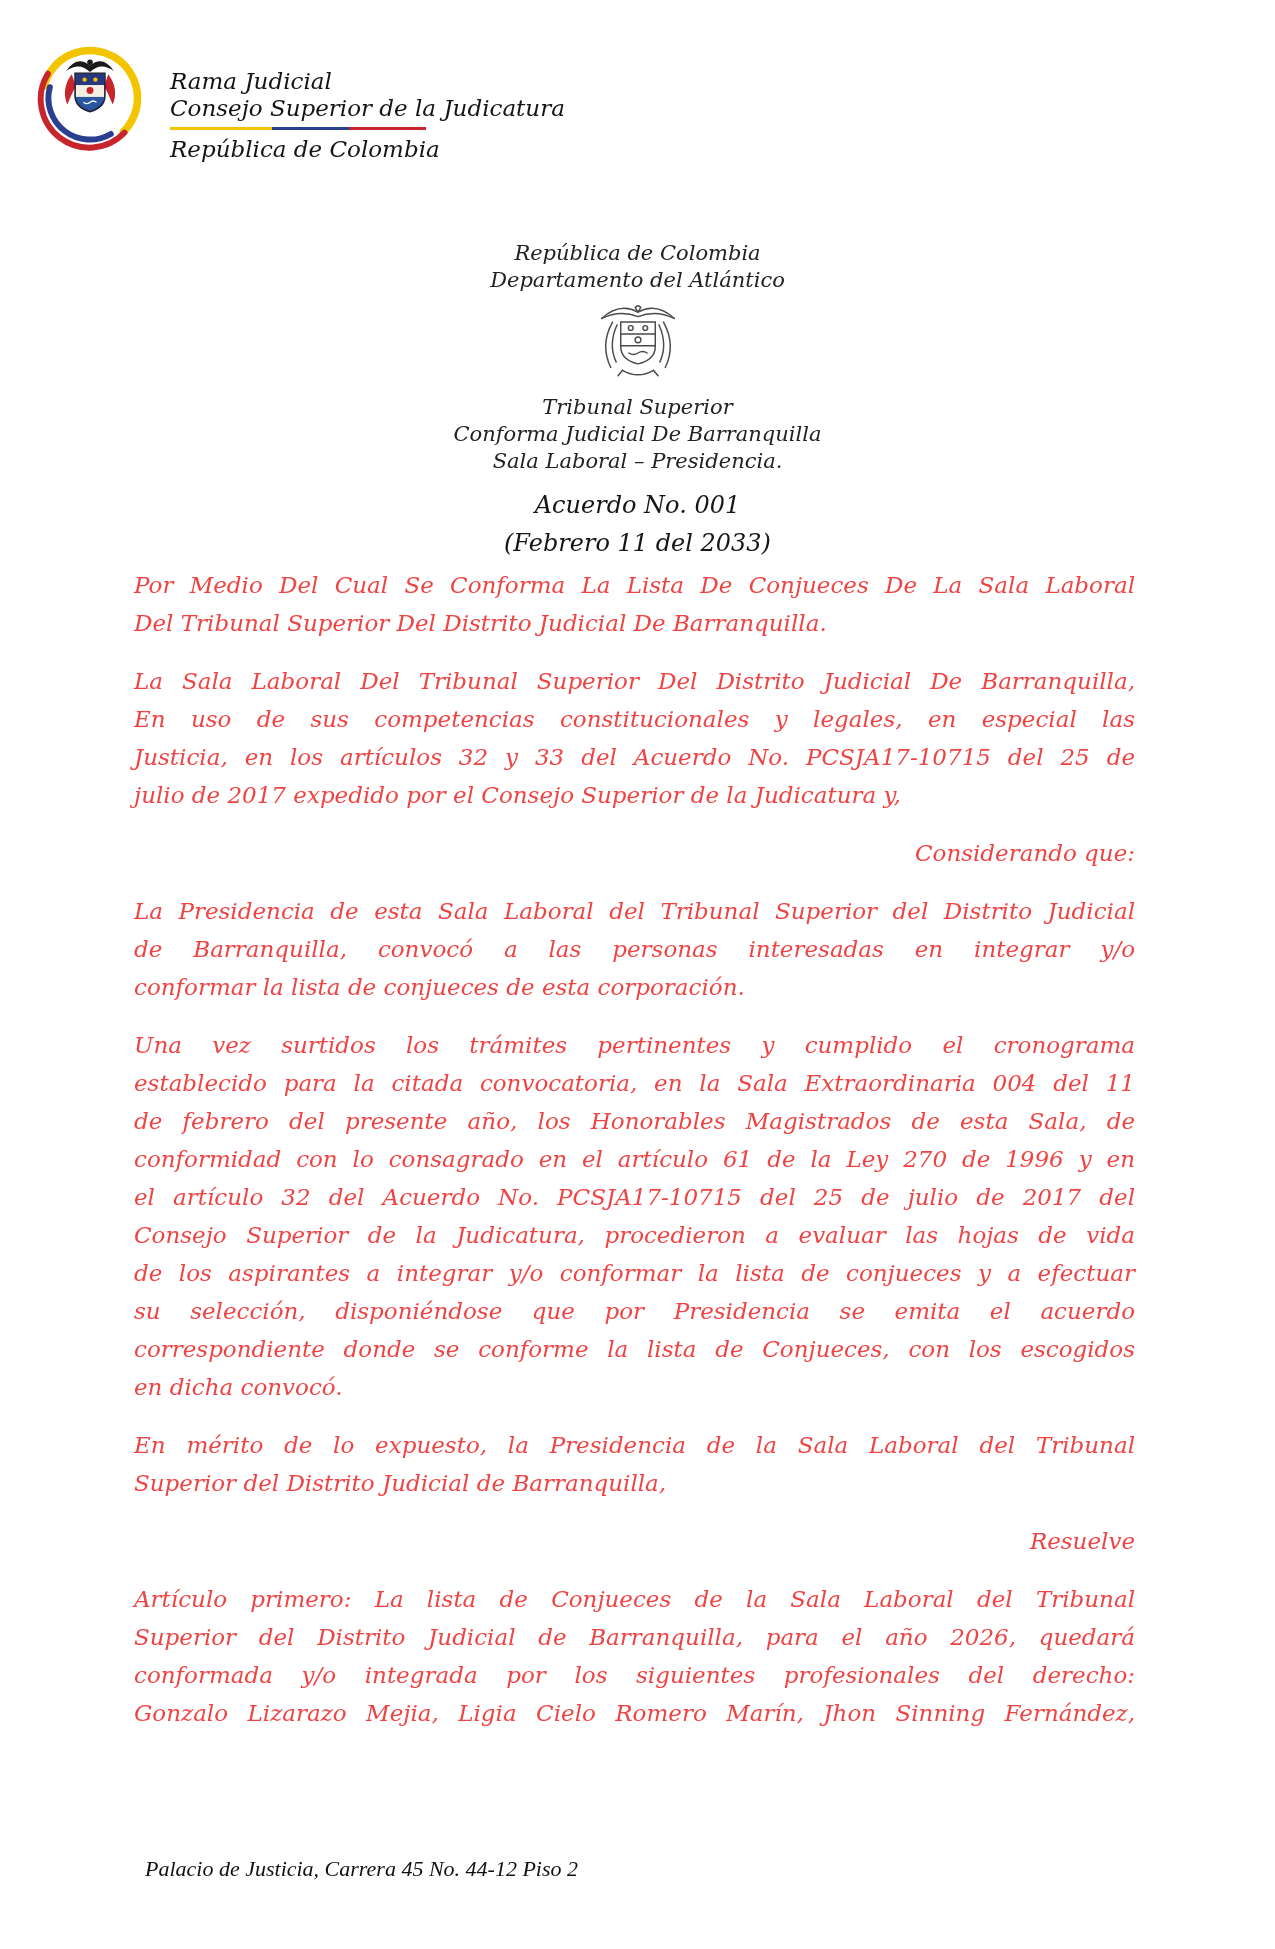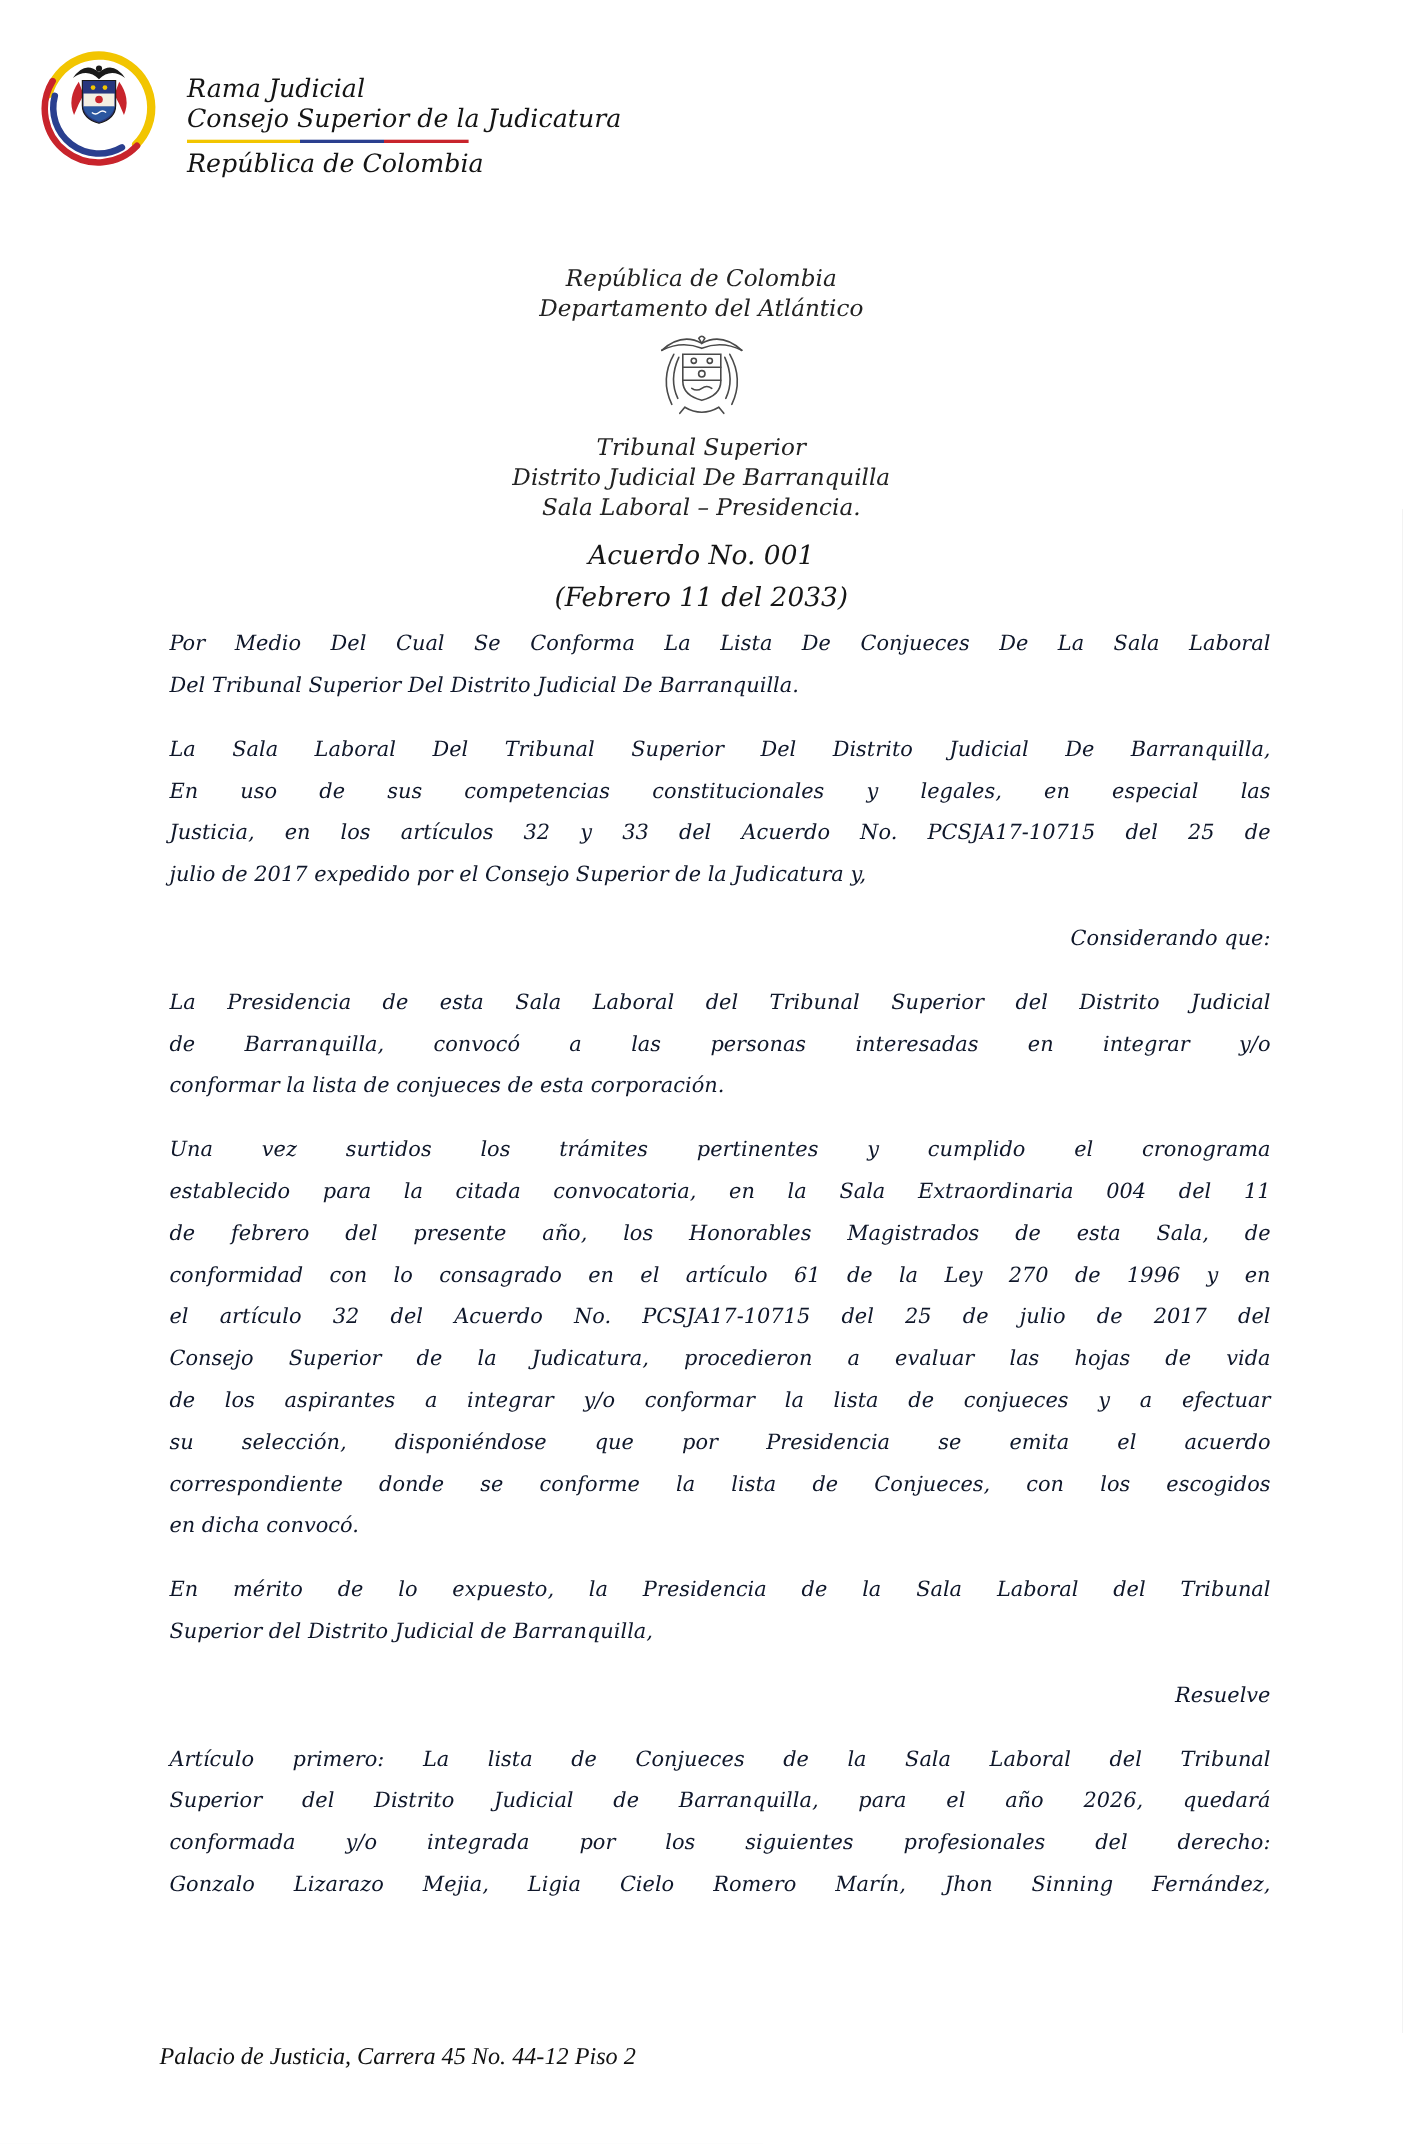--- a/index.html
+++ b/index.html
@@ -20,22 +20,22 @@
   .brand-line{white-space:nowrap;}
   .tricolor{height:3px;width:256px;margin:5px 0 6px 0;}
   
   .letterhead{position:absolute;top:240px;left:0;width:100%;text-align:center;
               font-size:21px;line-height:27px;color:#222222;}
   .letterhead .crest{display:block;margin:5px auto 7px auto;width:100px;height:88px;}
   
   .doc-title{position:absolute;top:486px;left:0;width:100%;text-align:center;
              font-size:24px;line-height:38px;color:#161616;}
   
-  .doc-body{position:absolute;top:566px;left:154px;width:1001px;
-            font-size:19px;color:#0f172a;}
+  .doc-body{position:absolute;top:566px;left:134px;width:1001px;
+            font-size:23px;color:#ef4444;}
   .block{margin:0 0 20px 0;}
   .block .bline{line-height:38px;text-align:justify;text-align-last:justify;}
   .block .bline.lastline{text-align-last:left;}
   .block.heading{text-align:right;line-height:38px;}
   
   .doc-footer{position:absolute;top:1791px;left:145px;
               font-family:"Liberation Serif", serif;
               font-size:22px;line-height:31px;color:#111111;white-space:pre;}
 </style>
 </head>
@@ -92,21 +92,21 @@
       <path d="M36 51 L74 51"></path>
       <circle cx="47" cy="31.5" r="2.6"></circle>
       <circle cx="63" cy="31.5" r="2.6"></circle>
       <circle cx="55" cy="44.5" r="3.2"></circle>
       <path d="M45 59 q5 3.5 10 0 q5 -3.5 10 0"></path>
 
       <path d="M38 78 Q55 88 72 78"></path>
       <path d="M38 78 L33 84 M72 78 L77 84"></path>
     </svg>
     <div>Tribunal Superior</div>
-    <div>Distrito Judicial De Barranquilla</div>
+    <div>Conforma Judicial De Barranquilla</div>
     <div>Sala Laboral – Presidencia.</div>
   </div>
 
   <div class="doc-title">
     <div>Acuerdo No. 001</div>
     <div>(Febrero 11 del 2033)</div>
   </div>
 
   <div class="doc-body" id="doc-body">
       <div class="block">

